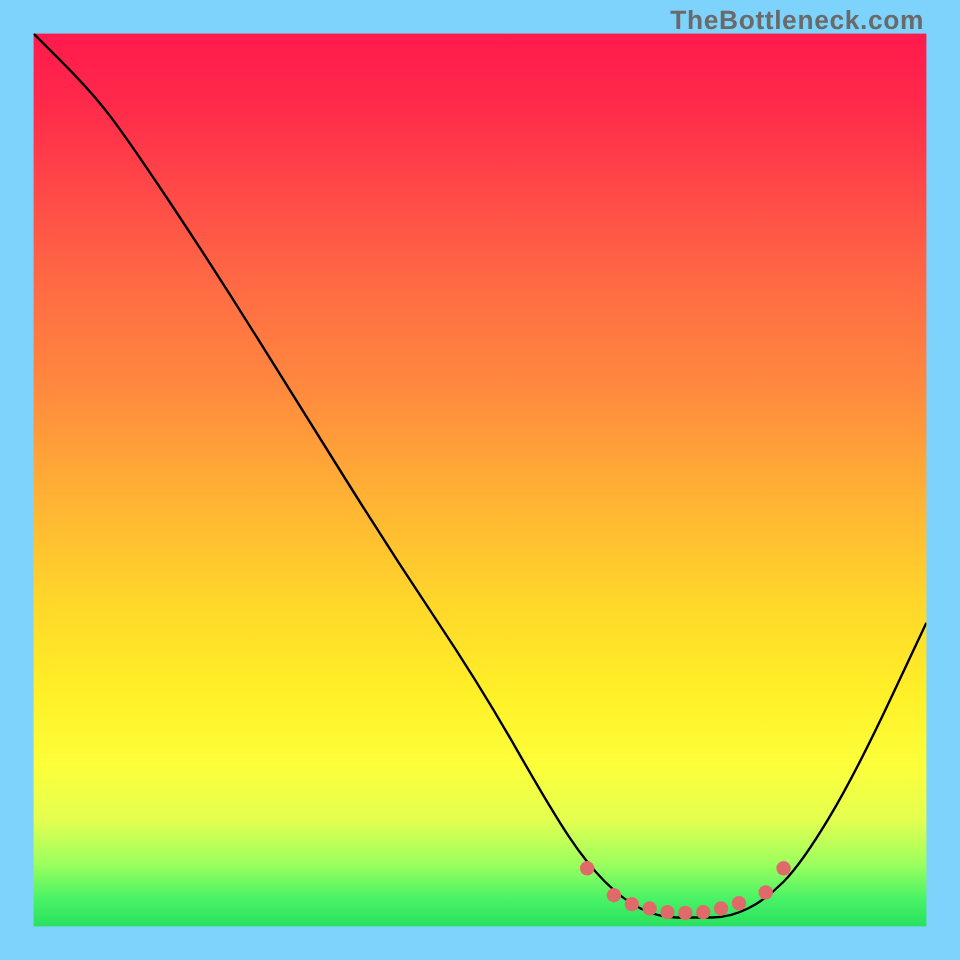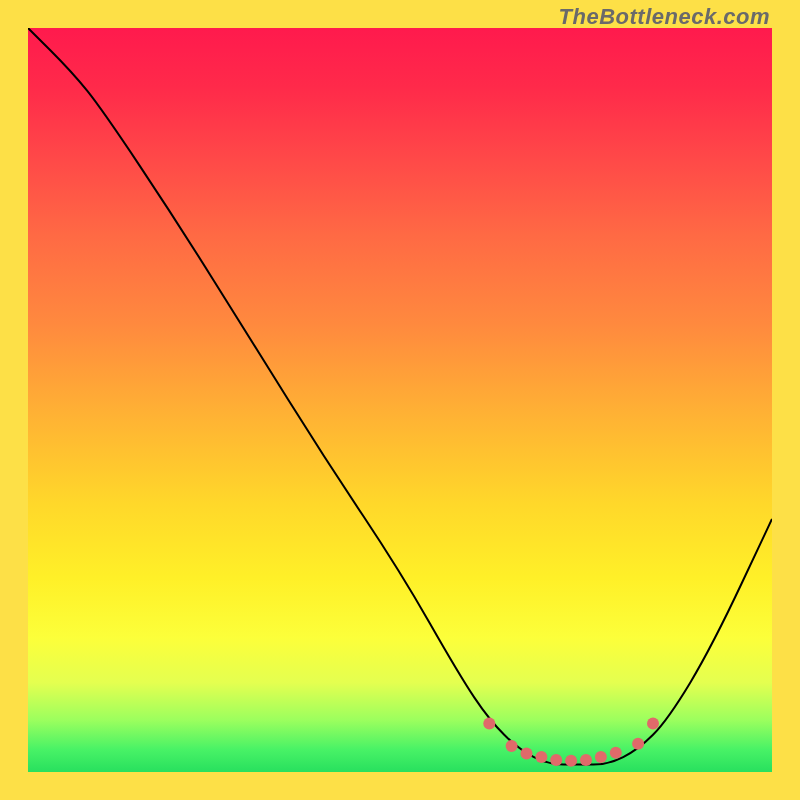--- a/index.html
+++ b/index.html
@@ -9,22 +9,21 @@
     height: 800px;
     background: #000;
     overflow: hidden;
   }
   .frame {
     position: absolute;
     left: 0;
     top: 0;
     width: 800px;
     height: 800px;
-    background: #fde047;
-    font-style: italic;
+    background: #7dd3fc;
   }
   .plot-area {
     position: absolute;
     left: 28px;
     top: 28px;
     width: 744px;
     height: 744px;
     
     background: linear-gradient(
       to bottom,

